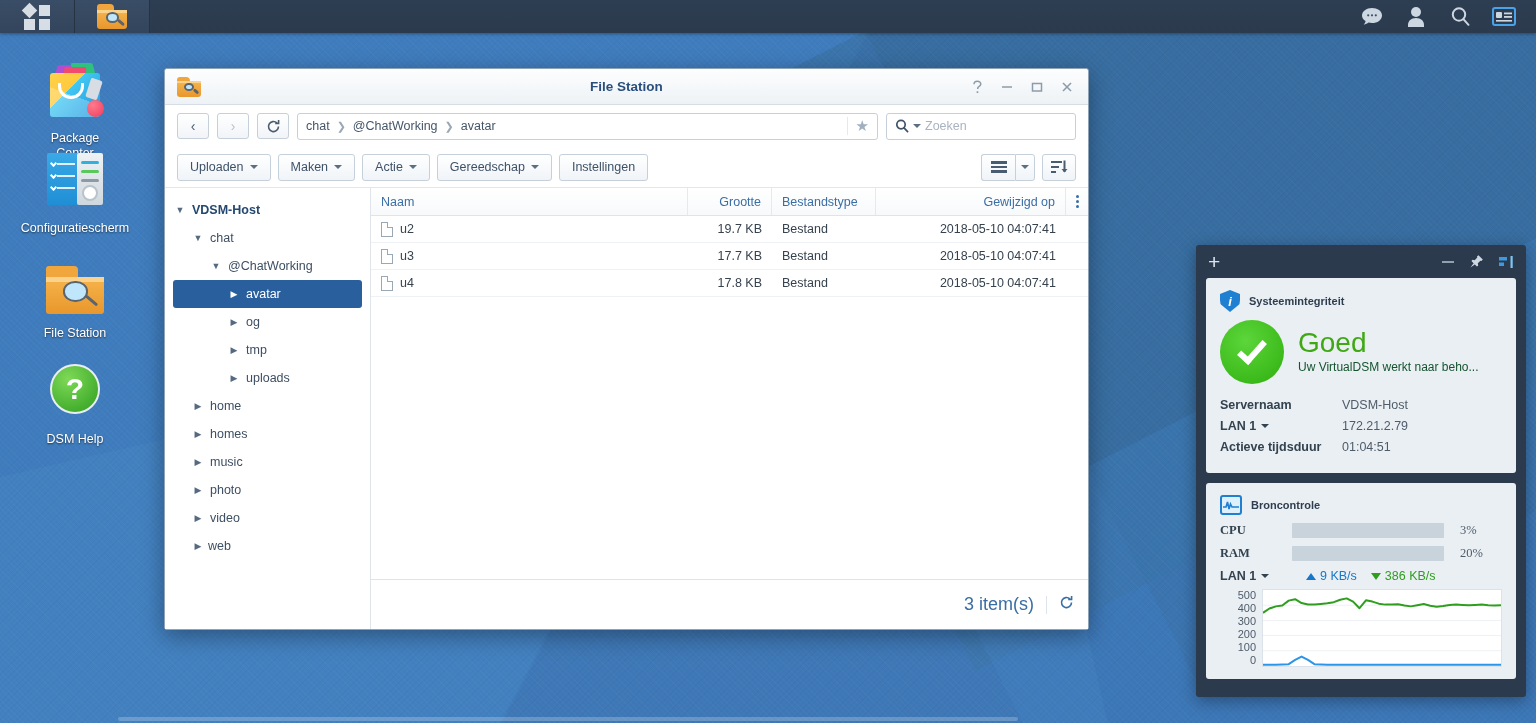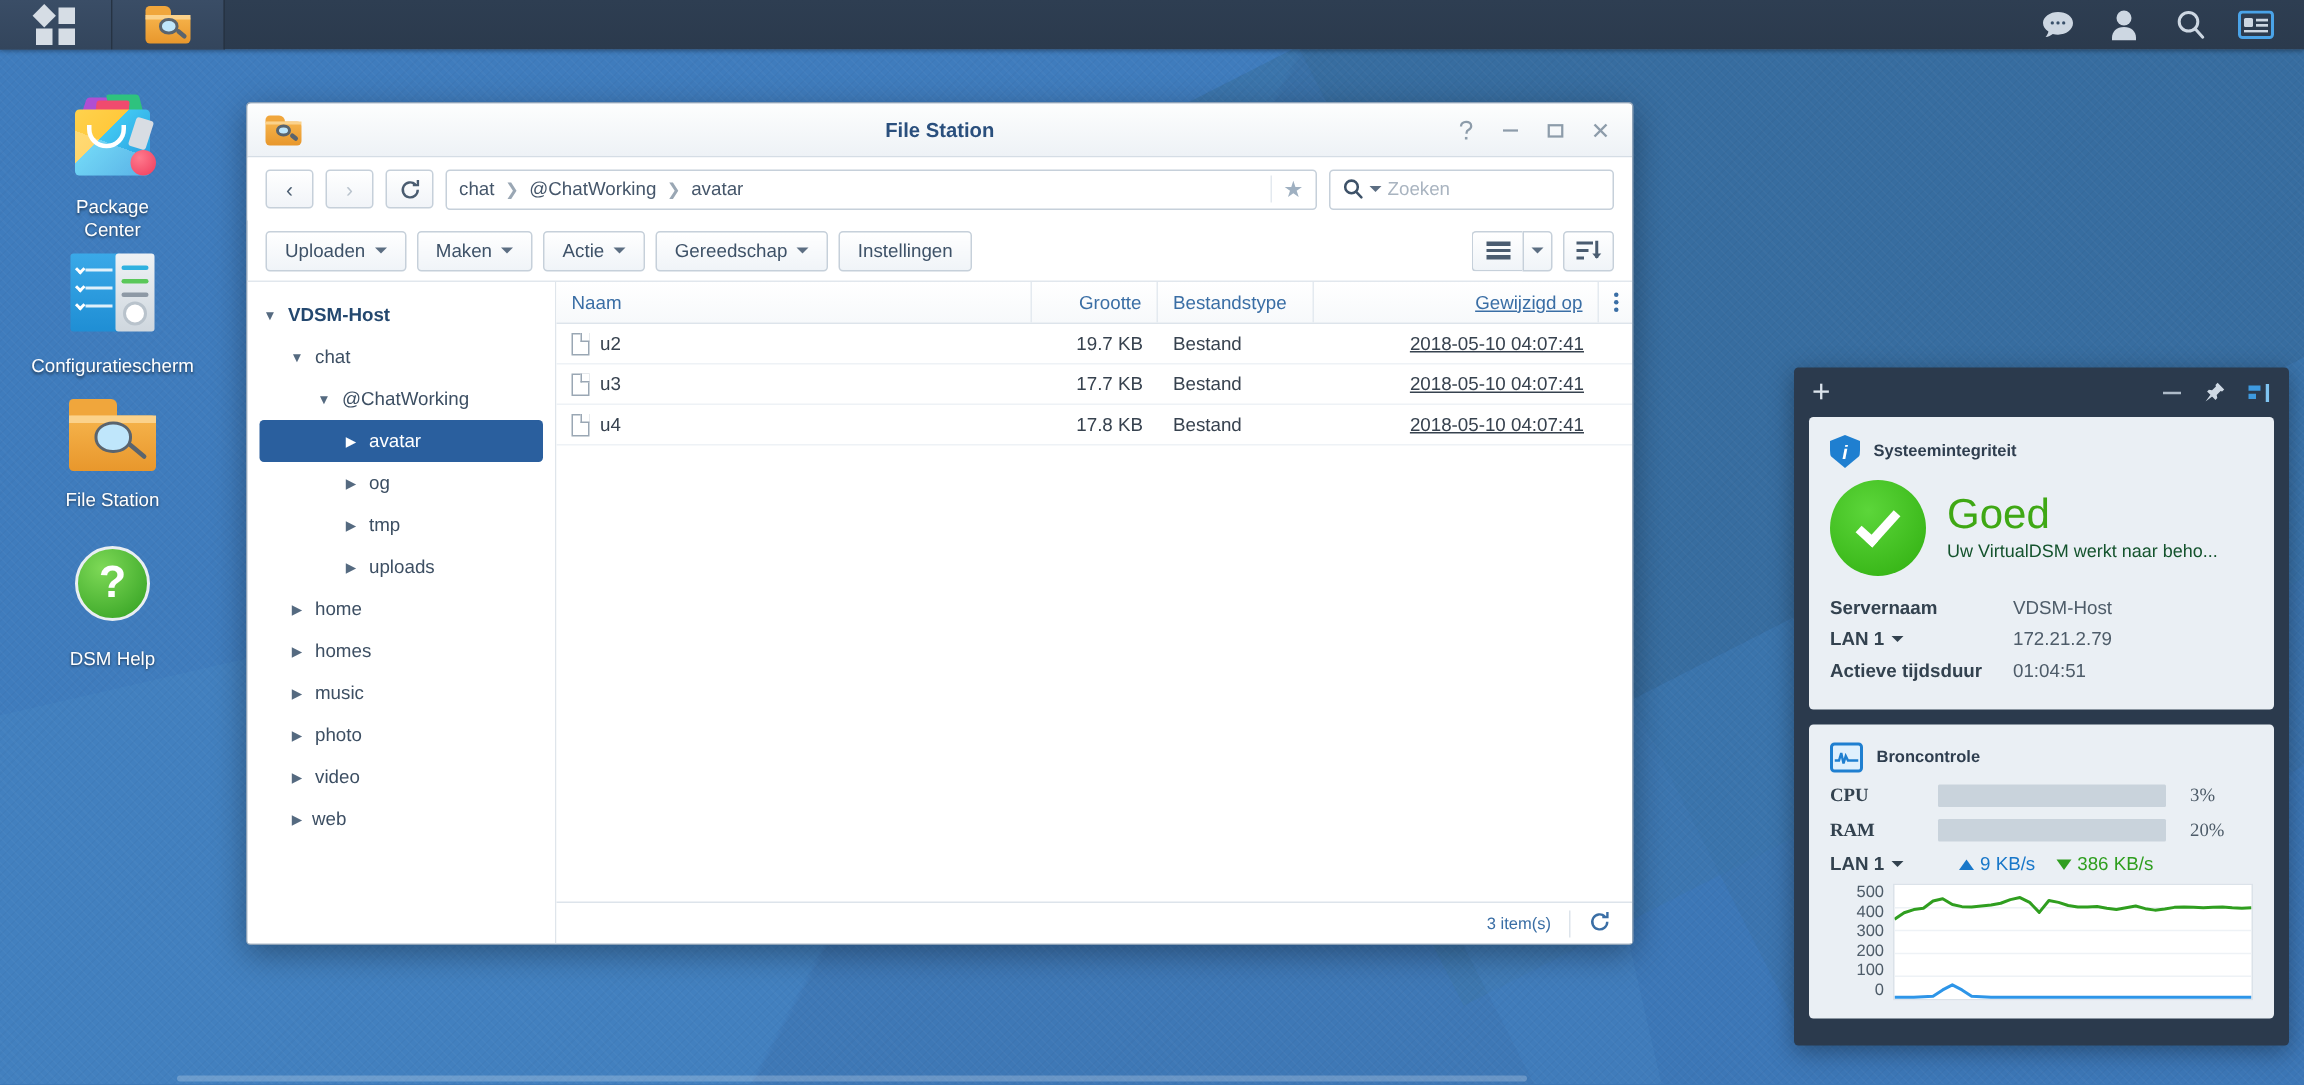--- a/index.html
+++ b/index.html
@@ -177,33 +177,33 @@
   .tnode.root { font-weight:bold; color:#24486f; }
 
   .filepane { flex:1; display:flex; flex-direction:column; background:#fff; }
   .fhead { display:flex; height:28px; align-items:stretch; border-bottom:1px solid #dde4eb;
      background:linear-gradient(180deg,#ffffff,#f7f9fb); }
   .fhead .c { display:flex; align-items:center; color:#3a6ea5; font-size:12.5px; padding:0 10px;
      border-right:1px solid #e4eaf0; cursor:pointer; }
   .c-name { flex:1; }
   .c-size { width:84px; justify-content:flex-end; }
   .c-type { width:104px; }
-  .c-mod  { width:190px; justify-content:flex-end;text-decoration:underline; }
+  .c-mod  { width:190px; justify-content:flex-end; }
   .c-more { width:22px; justify-content:center; border-right:none !important; }
   .dots { display:flex; flex-direction:column; gap:2px; }
   .dots i { width:3px;height:3px;background:#3a6ea5;border-radius:50%;display:block;}
 
   .frow { display:flex; height:27px; align-items:stretch; border-bottom:1px solid #eef2f6; font-size:12.5px; color:#37424f; cursor:default;}
   .frow .c { display:flex; align-items:center; padding:0 10px; }
   .fileicon { width:12px; height:15px; background:#fff; border:1px solid #9aa7b4; position:relative; margin-right:7px;}
   .fileicon:after { content:""; position:absolute; right:-1px; top:-1px; width:5px;height:5px;
      background:#fff; border-left:1px solid #9aa7b4; border-bottom:1px solid #9aa7b4; transform:rotate(0deg);}
   .fspace { flex:1; }
-  .fstatus { height:28px; border-top:1px solid #dde4eb; display:flex; align-items:center;
-     justify-content:flex-end; gap:12px; padding:0 14px; color:#3a6ea5; font-size:11px;}
+  .fstatus { height:50px; border-top:1px solid #dde4eb; display:flex; align-items:center;
+     justify-content:flex-end; gap:12px; padding:0 14px; color:#3a6ea5; font-size:18px;}
   .fstatus .div { width:1px; height:18px; background:#dde4eb; }
 
   
   #widgets {
     position:absolute; left:1196px; top:245px; width:330px; z-index:30;
     background:#2b3a4d; border-radius:3px; padding:0 0 8px 0;
     box-shadow:0 4px 16px rgba(0,0,0,.35);
   }
   .wg-head { height:33px; display:flex; align-items:center; padding:0 12px; color:#c7d2de;}
   .wg-head .plus { font-size:21px; line-height:1; cursor:pointer; color:#dbe3ec; }
@@ -338,21 +338,21 @@
       <div class="tag"></div>
         <div class="dot"></div>
     </div>
   </div>
   <div class="lbl">
     <span>Package</span><br>
     <span>Center</span>
   </div>
 </div>
 
-<div class="desk-icon" style="left:0px; top:164px;">
+<div class="desk-icon" style="left:0px; top:148px;">
   <div class="glyph">
     <div class="cpl">
       <div class="left"></div>
         <div class="right"></div>
       <div class="ck" style="top:8px"></div>
         <div class="ln" style="top:10px"></div>
       <div class="ck" style="top:20px"></div>
         <div class="ln" style="top:22px"></div>
       <div class="ck" style="top:32px"></div>
         <div class="ln" style="top:34px"></div>

